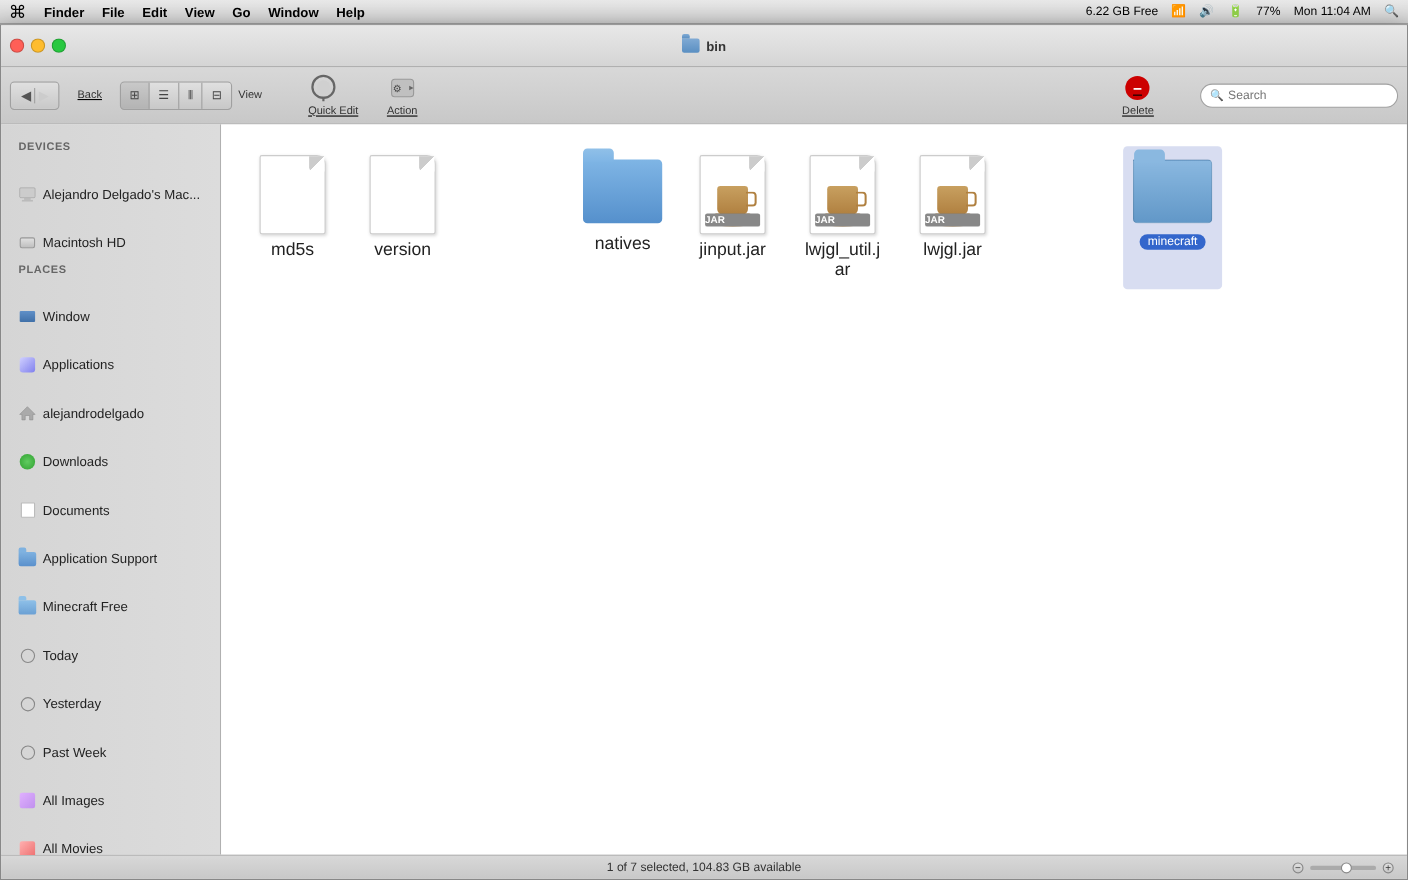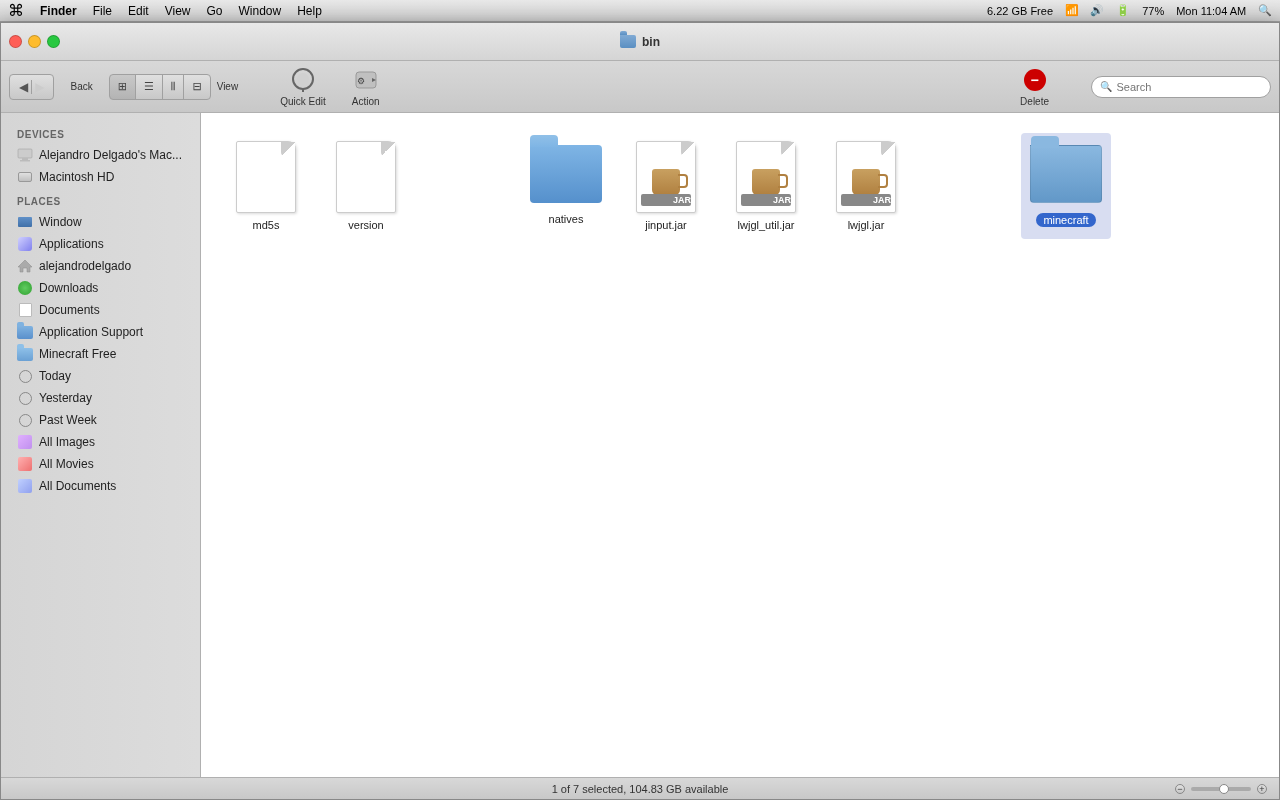--- a/index.html
+++ b/index.html
@@ -17,21 +17,21 @@
       height: 22px;
       background: linear-gradient(to bottom, #e8e8e8, #d0d0d0);
       border-bottom: 1px solid #a0a0a0;
       display: flex;
       align-items: center;
       padding: 0 8px;
       gap: 16px;
     }
     #menubar .menu-item {
       font-size: 12px;
-      font-weight: 400;
+      font-weight: 700;
       color: #000;
       cursor: default;
     }
     #menubar .menu-item.bold { font-weight: 700; }
     #menubar .right-side {
       margin-left: auto;
       display: flex;
       align-items: center;
       gap: 12px;
       font-size: 11px;
@@ -148,24 +148,25 @@
       cursor: pointer;
       font-size: 11px;
       color: #444;
     }
     .view-btn:last-child { border-right: none; }
     .view-btn.active { background: rgba(0,0,0,0.1); }
     .toolbar-spacer { flex: 1; }
     .toolbar-action-btn {
       display: flex;
       flex-direction: column;
-      align-items: center;
+      align-items: flex-start;
       gap: 2px;
       cursor: pointer;
       padding: 4px 10px;
+      text-decoration: underline;
     }
     .toolbar-action-btn .icon-wrap {
       width: 28px;
       height: 28px;
       display: flex;
       align-items: center;
       justify-content: center;
     }
     .toolbar-action-btn .btn-label {
       font-size: 10px;
@@ -227,20 +228,21 @@
       letter-spacing: 0.5px;
     }
     .sidebar-item {
       display: flex;
       align-items: center;
       gap: 6px;
       padding: 3px 16px;
       cursor: pointer;
       font-size: 12px;
       color: #222;
+      margin-top: 22px;
     }
     .sidebar-item .si-icon {
       width: 16px;
       height: 16px;
       flex-shrink: 0;
       display: flex;
       align-items: center;
       justify-content: center;
     }
     .icon-hd {
@@ -339,21 +341,21 @@
       align-items: center;
       width: 90px;
       padding: 8px;
       border-radius: 4px;
       cursor: pointer;
       gap: 6px;
     }
     .file-item.selected { background: rgba(100,120,200,0.25); }
 
     .file-name {
-      font-size: 11px;
+      font-size: 16px;
       color: #222;
       text-align: center;
       word-break: break-all;
     }
 
     
     .generic-doc {
       width: 60px;
       height: 72px;
       background: white;
@@ -390,21 +392,21 @@
       position: absolute;
       top: 0; right: 0;
       width: 14px; height: 14px;
       background: linear-gradient(135deg, #ccc 50%, white 50%);
       border-radius: 0 0 0 4px;
     }
     .jar-doc .jar-label {
       position: absolute;
       bottom: 6px;
       left: 0; right: 0;
-      text-align: right;
+      text-align: left;
       font-size: 9px;
       font-weight: 700;
       color: #fff;
       background: #888;
       margin: 0 4px;
       border-radius: 2px;
       padding: 1px 0;
     }
 
     .coffee-cup {

